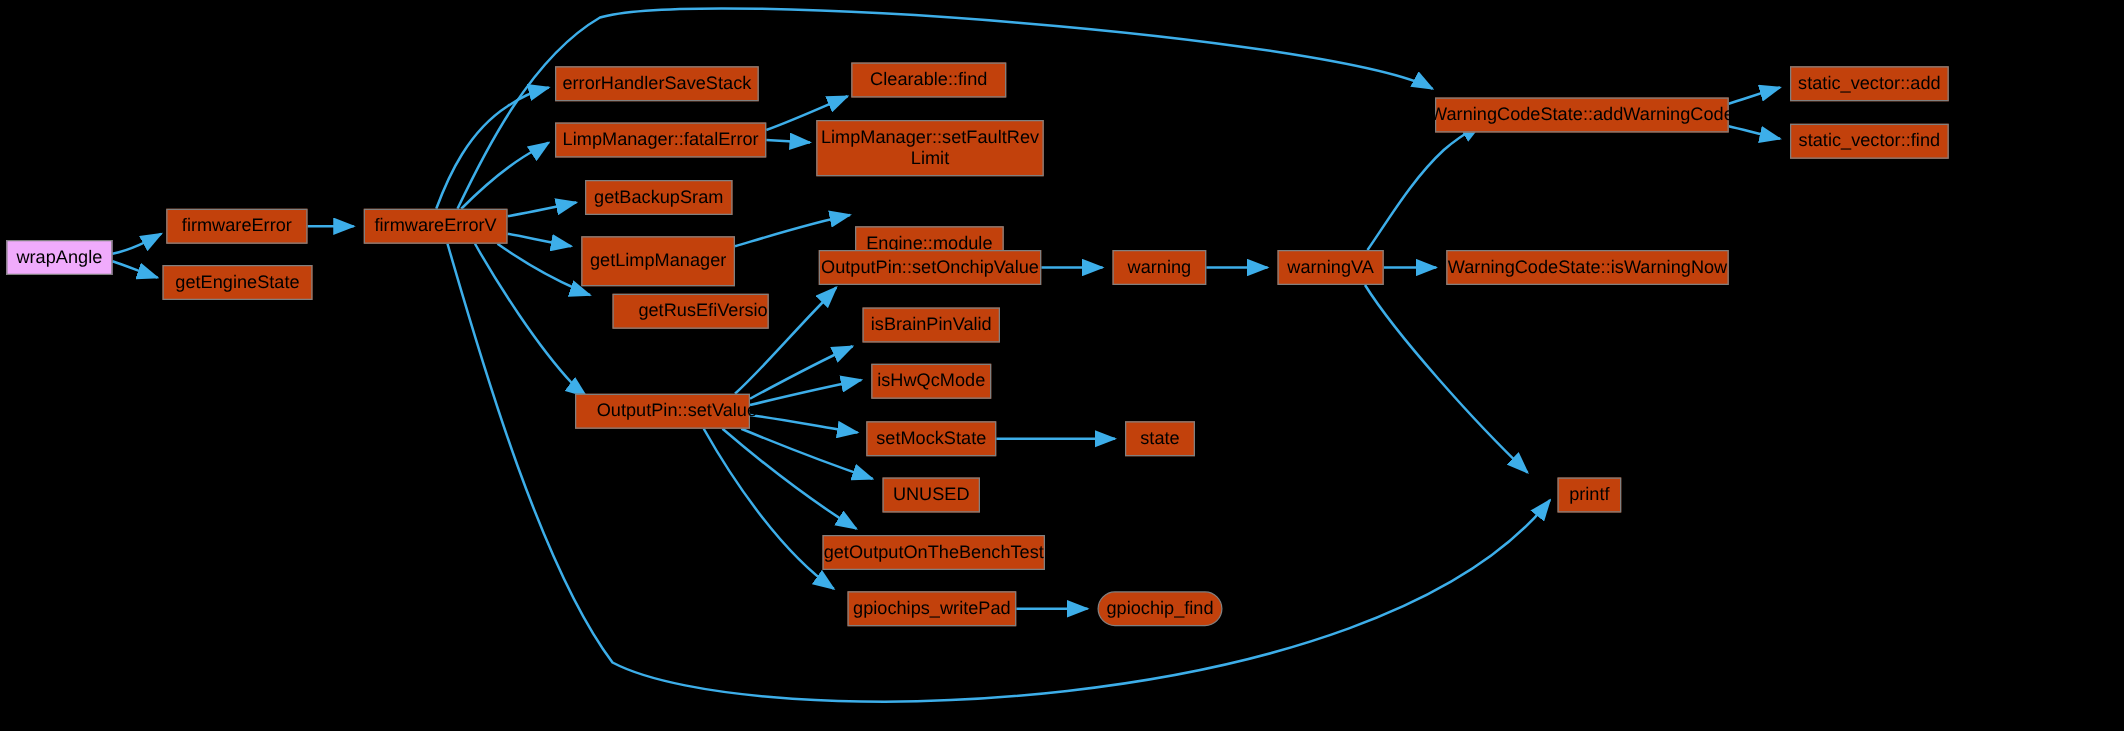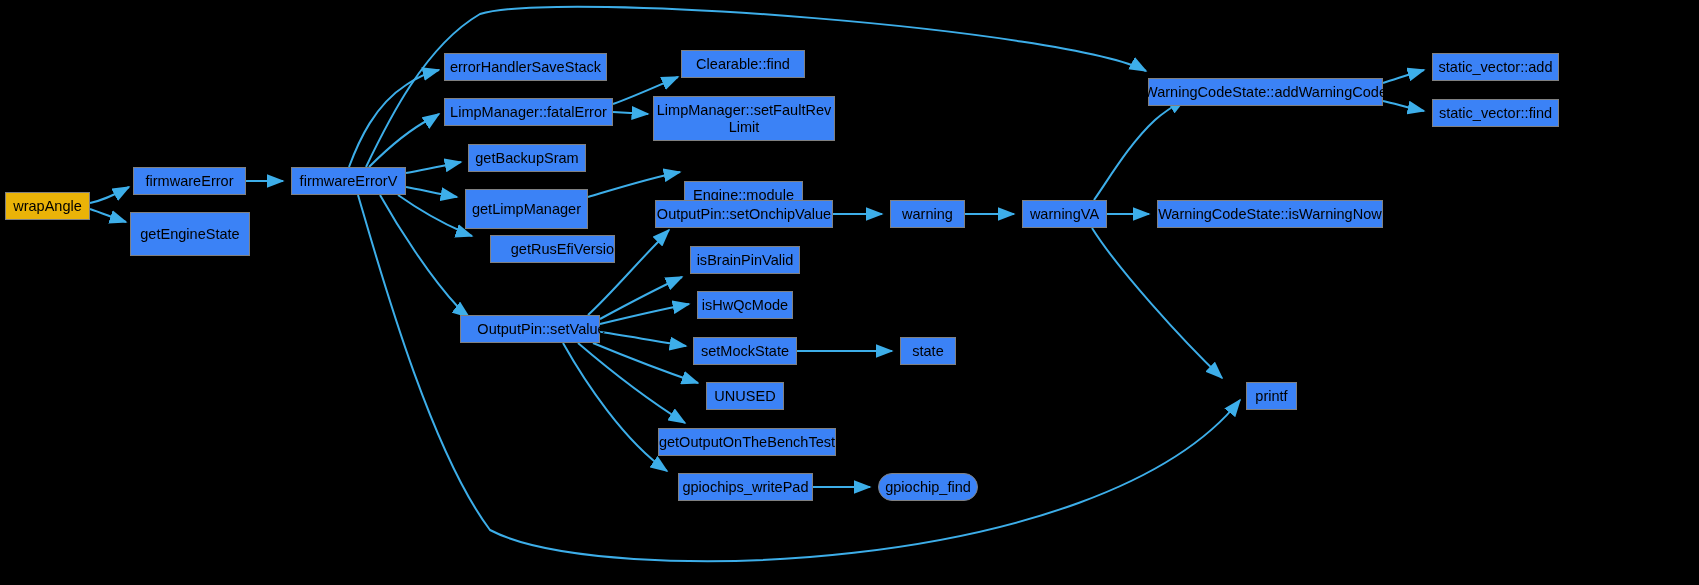--- a/index.html
+++ b/index.html
@@ -19,35 +19,35 @@
     position: absolute;
     left: 0;
     top: 0;
     width: 1699px;
     height: 585px;
     pointer-events: none;
   }
   .node {
     position: absolute;
     box-sizing: border-box;
-    background: #3b82f6;
+    background: #c2410c;
     border: 1px solid #808080;
     color: #000000;
     font-size: 14.5px;
     line-height: 1.16;
     display: flex;
     align-items: center;
     justify-content: center;
     text-align: center;
     white-space: pre-line;
     letter-spacing: 0.02px;
     z-index: 5;
   }
   .node.current {
-    background: #eab308;
+    background: #f0abfc;
     border-color: #808080;
   }
 </style>
 </head>
 <body>
 
 <div id="canvas">
   <svg id="edge-layer" viewBox="0 0 1699 585" xmlns="http://www.w3.org/2000/svg">
     <defs>
       <marker id="arrowhead" markerWidth="9" markerHeight="7" refX="8.2" refY="3.5" orient="auto" markerUnits="strokeWidth">
@@ -83,21 +83,21 @@
         <path d="M1094,200 C1110,177 1130,143 1155,120 C1164,112 1175,105 1185,99" fill="none" stroke="#3daee9" stroke-width="2" marker-end="url(#arrowhead)"></path>
         <path d="M1107,214 L1149,214" fill="none" stroke="#3daee9" stroke-width="2" marker-end="url(#arrowhead)"></path>
         <path d="M1092,228 C1117,268 1181,339 1222,378" fill="none" stroke="#3daee9" stroke-width="2" marker-end="url(#arrowhead)"></path>
         <path d="M1383,83 C1396,79 1410,74 1424,70" fill="none" stroke="#3daee9" stroke-width="2" marker-end="url(#arrowhead)"></path>
         <path d="M1383,101 C1396,104 1410,108 1424,111" fill="none" stroke="#3daee9" stroke-width="2" marker-end="url(#arrowhead)"></path>
       </g>
   </svg>
   <div id="node-group">
       <div class="node current" style="left: 5px; top: 192px; width: 85px; height: 28px;">wrapAngle</div>
       <div class="node" style="left: 133px; top: 167px; width: 113px; height: 28px;">firmwareError</div>
-      <div class="node" style="left: 130px; top: 212px; width: 120px; height: 44px;">getEngineState</div>
+      <div class="node" style="left: 130px; top: 212px; width: 120px; height: 28px;">getEngineState</div>
       <div class="node" style="left: 291px; top: 167px; width: 115px; height: 28px;">firmwareErrorV</div>
       <div class="node" style="left: 444px; top: 53px; width: 163px; height: 28px;">errorHandlerSaveStack</div>
       <div class="node" style="left: 444px; top: 98px; width: 169px; height: 28px;">LimpManager::fatalError</div>
       <div class="node" style="left: 468px; top: 144px; width: 118px; height: 28px;">getBackupSram</div>
       <div class="node" style="left: 465px; top: 189px; width: 123px; height: 40px;">getLimpManager</div>
       <div class="node" style="left: 490px; top: 235px; width: 125px; height: 28px; padding-left: 28px;">getRusEfiVersion</div>
       <div class="node" style="left: 460px; top: 315px; width: 140px; height: 28px; padding-left: 23px;">OutputPin::setValue</div>
       <div class="node" style="left: 681px; top: 50px; width: 124px; height: 28px;">Clearable::find</div>
       <div class="node" style="left: 653px; top: 96px; width: 182px; height: 45px;">LimpManager::setFaultRev
 Limit</div>

